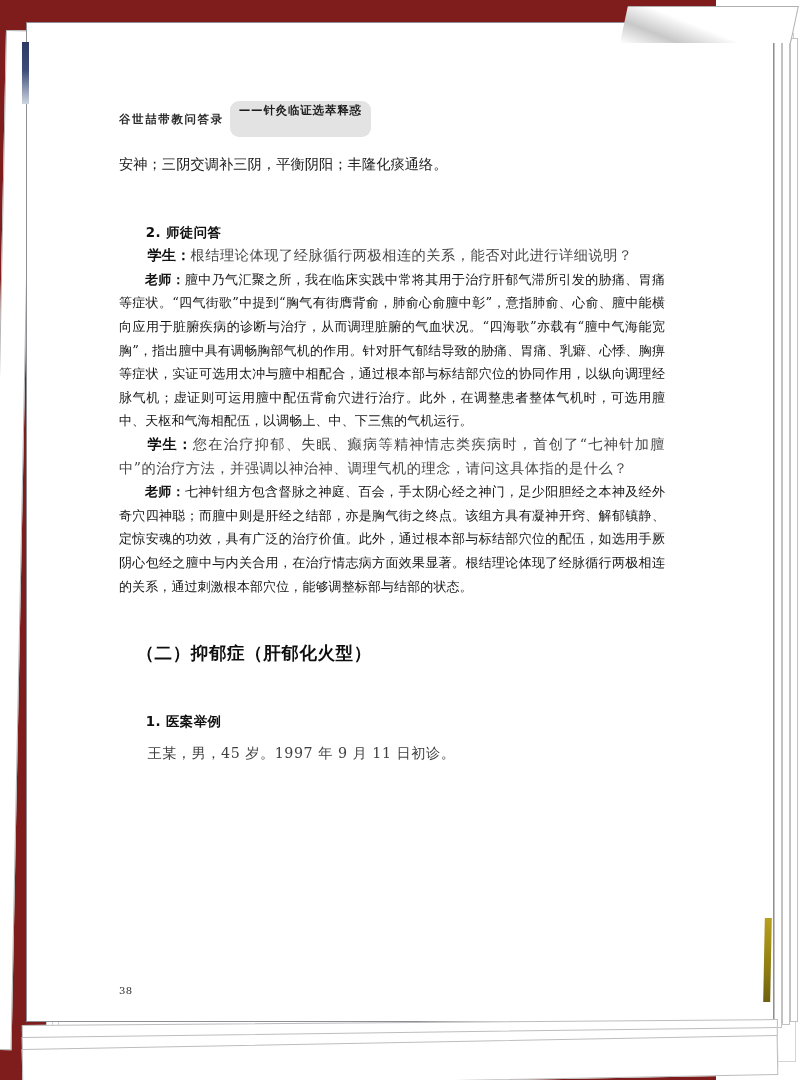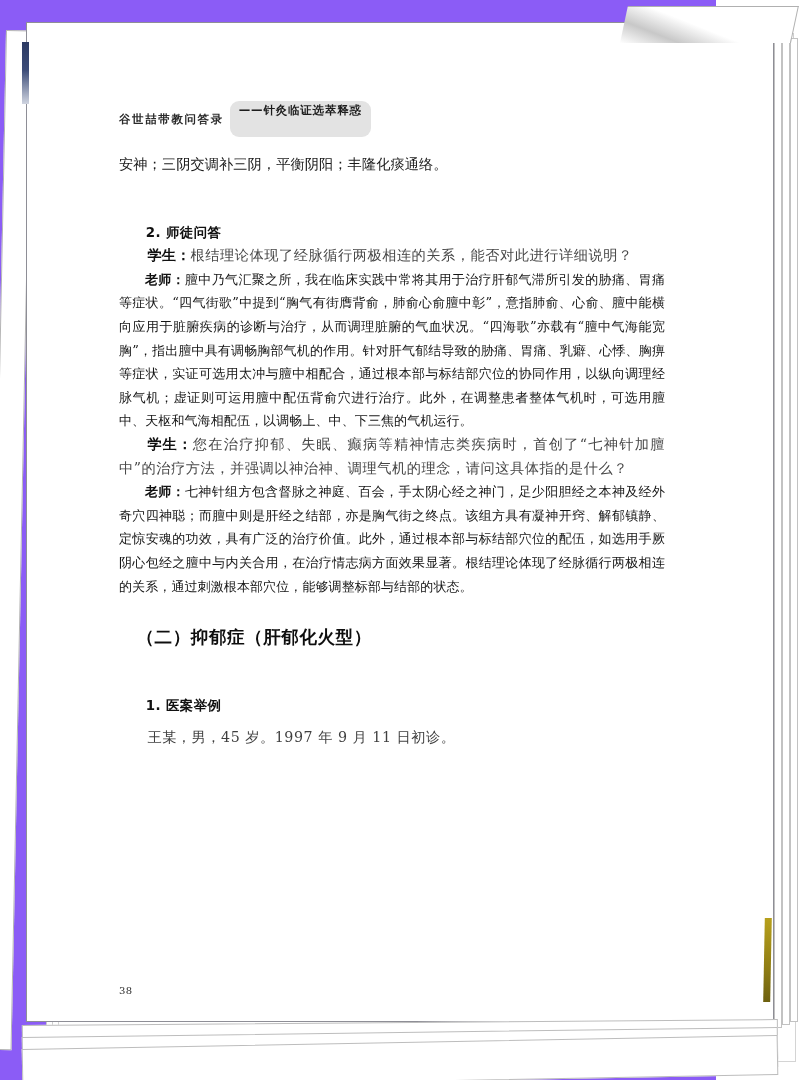--- a/index.html
+++ b/index.html
@@ -12,21 +12,21 @@
     height: 1080px;
     overflow: hidden;
     font-family: "DejaVu Serif", "Liberation Serif", serif;
   }
 
   
   .scene {
     position: relative;
     width: 716px;
     height: 1080px;
-    background: #8b5cf6;
+    background: #7f1d1d;
   }
 
   
   .sheet-back {
     position: absolute;
     background: #ffffff;
     border: 1px solid #b9b9b9;
     box-sizing: border-box;
   }
   .sb1 { left: 46px;  top: 28px;  width: 742px; height: 1030px; border-color: #c9c9c9; }
@@ -212,21 +212,21 @@
     color: #111;
   }
 
   .section-head {
     font-family: "DejaVu Sans", "Liberation Sans", sans-serif;
     font-size: 17.5px;
     font-weight: 700;
     color: #0e0e0e;
     text-indent: 1em;
     letter-spacing: 0.6px;
-    margin-top: 26px;
+    margin-top: 42px;
     margin-bottom: 18px;
     line-height: 26px;
   }
 
   .case-line {
     font-family: "DejaVu Serif", "Liberation Serif", serif;
     font-size: 14.2px;
     line-height: 23.6px;
     color: #3f3f3f;
     text-align: justify;

